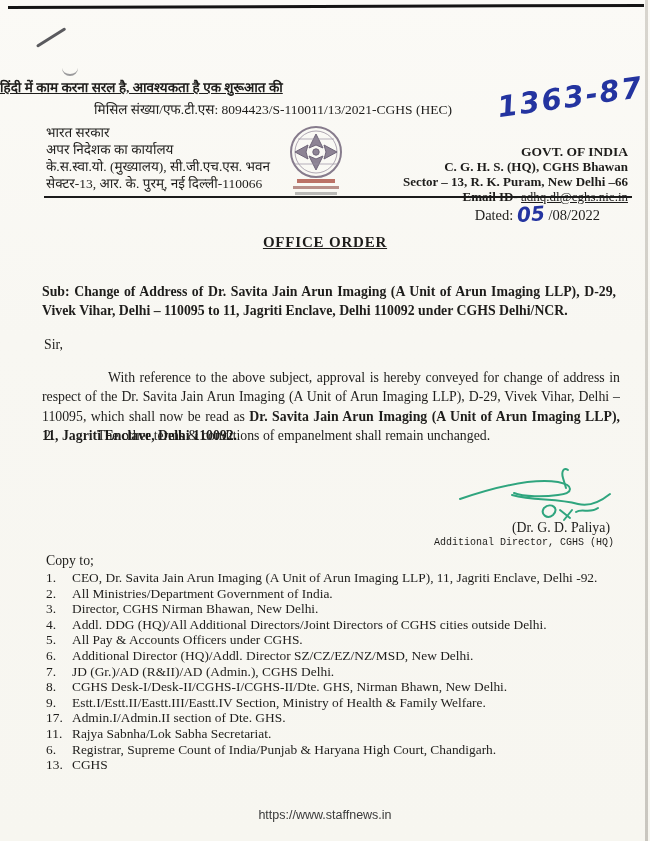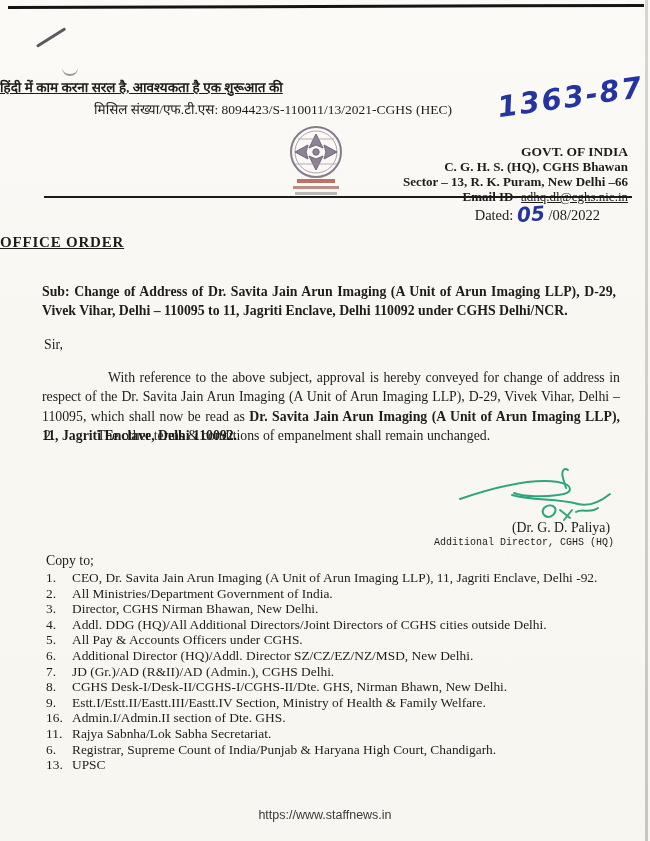--- a/index.html
+++ b/index.html
@@ -24,21 +24,21 @@
   .addr-right .l1{font-size:13.5px;margin-top:20px;}
   .email-line{font-weight:bold;}
   .email-line .email{font-weight:normal;text-decoration:underline;margin-top:30px;}
 
   .emblem{position:absolute;left:281px;top:124px;}
 
   .rule{position:absolute;left:44px;top:196px;width:588px;height:2px;background:#1b1b1b;}
   .dated{position:absolute;right:50px;top:201px;font-size:14.5px;}
   .dated .hw-day{font-size:20px;font-weight:bold;display:inline-block;transform:rotate(-4deg);position:relative;top:1px;}
 
-  .title{position:absolute;left:0;top:234px;width:100%;text-align:left;font-weight:bold;font-size:15px;letter-spacing:0.8px;font-family:Liberation Serif, serif;}
+  .title{position:absolute;left:0;top:234px;width:100%;text-align:center;font-weight:bold;font-size:15px;letter-spacing:0.8px;font-family:Liberation Serif, serif;}
   .title span{text-decoration:underline;}
 
   .subject{position:absolute;left:42px;top:282px;width:574px;font-weight:bold;font-size:13.8px;line-height:19px;text-align:justify;}
   .salutation{position:absolute;left:44px;top:337px;font-size:13.8px;}
   .para1{position:absolute;left:42px;top:354px;width:578px;font-size:13.8px;line-height:19.5px;text-align:justify;text-indent:66px;}
   .para2{position:absolute;left:44px;top:428px;width:578px;font-size:13.8px;display:flex;}
   .para2 .num{width:53px;}
 
   .sign-svg{position:absolute;left:452px;top:466px;}
   .sign-name{position:absolute;right:40px;top:520px;font-size:13.8px;}
@@ -58,20 +58,26 @@
 
   <div class="scan-topline"></div>
   <div class="scan-rightedge"></div>
   <div class="pen-tick"></div>
   <div class="pen-arc"></div>
 
   <div class="slogan"><span>हिंदी में काम करना सरल है,  आवश्यकता है एक शुरूआत की</span></div>
   <div class="fileline">मिसिल संख्या/एफ.टी.एस: 8094423/S-110011/13/2021-CGHS (HEC)</div>
   <div class="hw hw-fileno">1363-87</div>
 
+  <div class="addr-left">
+    <div>भारत सरकार</div>
+    <div>अपर निदेशक का कार्यालय</div>
+    <div>के.स.स्वा.यो. (मुख्यालय), सी.जी.एच.एस. भवन</div>
+    <div>सेक्टर-13, आर. के. पुरम्, नई दिल्ली-110066</div>
+  </div>
 
   <svg class="emblem" width="70" height="76" viewBox="0 0 70 76">
     <circle cx="35" cy="28" r="25" fill="none" stroke="#867b8c" stroke-width="2"></circle>
     <circle cx="35" cy="28" r="21" fill="none" stroke="#9a90a0" stroke-width="0.8"></circle>
     <g stroke="#6f6578" stroke-width="1" fill="#8d8394">
       <path d="M35 10 L28 24 L35 21 L42 24 Z"></path>
       <path d="M35 46 L28 32 L35 35 L42 32 Z"></path>
       <path d="M14 28 L27 21 L25 28 L27 35 Z"></path>
       <path d="M56 28 L43 21 L45 28 L43 35 Z"></path>
       <circle cx="35" cy="28" r="3.2"></circle>
@@ -153,32 +159,32 @@
       </div>
     <div class="cl-row">
         <span class="cl-num">8.</span>
         <span>CGHS Desk-I/Desk-II/CGHS-I/CGHS-II/Dte. GHS, Nirman Bhawn, New Delhi.</span>
       </div>
     <div class="cl-row">
         <span class="cl-num">9.</span>
         <span>Estt.I/Estt.II/Eastt.III/Eastt.IV Section, Ministry of Health &amp; Family Welfare.</span>
       </div>
     <div class="cl-row">
-        <span class="cl-num">16.</span>
+        <span class="cl-num">17.</span>
         <span>Admin.I/Admin.II section of Dte. GHS.</span>
       </div>
     <div class="cl-row">
         <span class="cl-num">11.</span>
         <span>Rajya Sabnha/Lok Sabha Secretariat.</span>
       </div>
     <div class="cl-row">
         <span class="cl-num">6.</span>
         <span>Registrar, Supreme Count of India/Punjab &amp; Haryana High Court, Chandigarh.</span>
       </div>
     <div class="cl-row">
         <span class="cl-num">13.</span>
-        <span>UPSC</span>
+        <span>CGHS</span>
       </div>
   </div>
 
   <div class="footer">https://www.staffnews.in</div>
 
 </div>
 
 </body></html>

